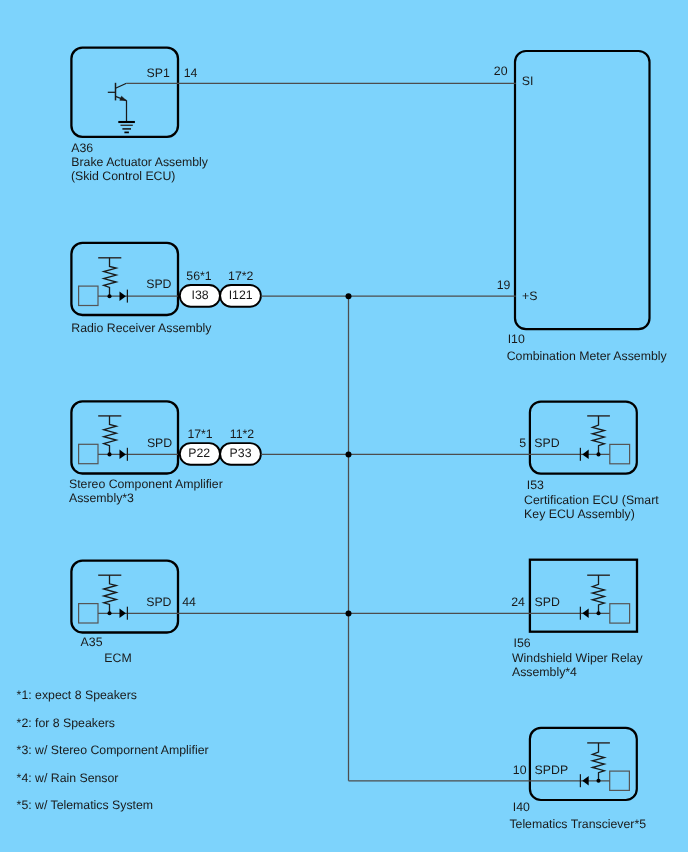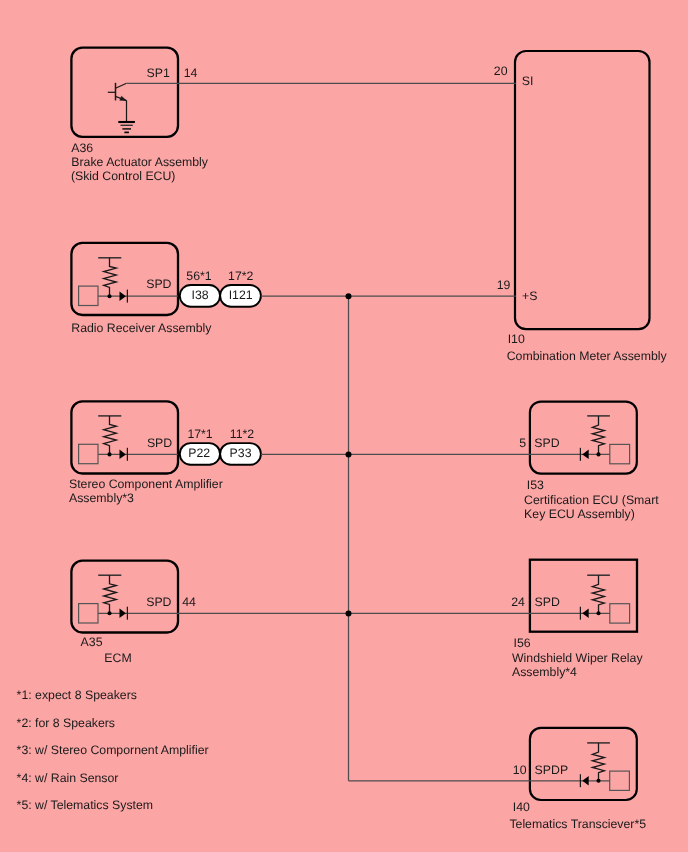--- a/index.html
+++ b/index.html
@@ -1,20 +1,20 @@
 <!DOCTYPE html>
 <html><head>
 <meta charset="utf-8">
 <title>Wiring Diagram</title>
 <style>
   html,body{margin:0;padding:0;background:#ffffff;}
   *{text-rendering:geometricPrecision;}
   body{width:688px;height:852px;overflow:hidden;
        font-family:"Liberation Sans",sans-serif;}
-  #stage{position:relative;width:688px;height:852px;background:#fca5a5;
+  #stage{position:relative;width:688px;height:852px;background:#7dd3fc;
          will-change:transform;}
   #sheet{position:absolute;left:0;top:0;}
   text{font-family:"Liberation Sans",sans-serif;font-size:12.3px;fill:#1a1a1a;
        white-space:pre;}
 </style>
 </head>
 <body>
 
 <div id="stage">
 <svg id="sheet" width="688" height="852" viewBox="0 0 688 852">

